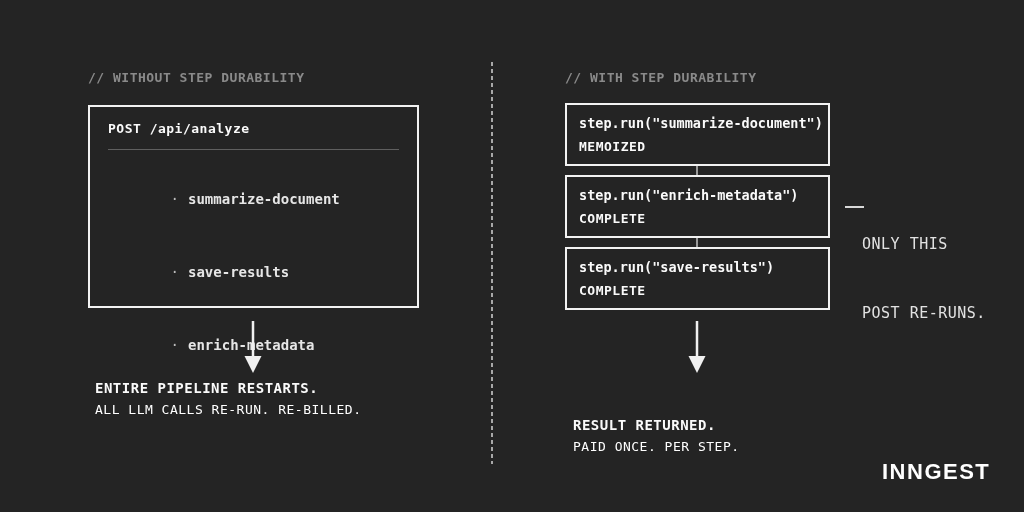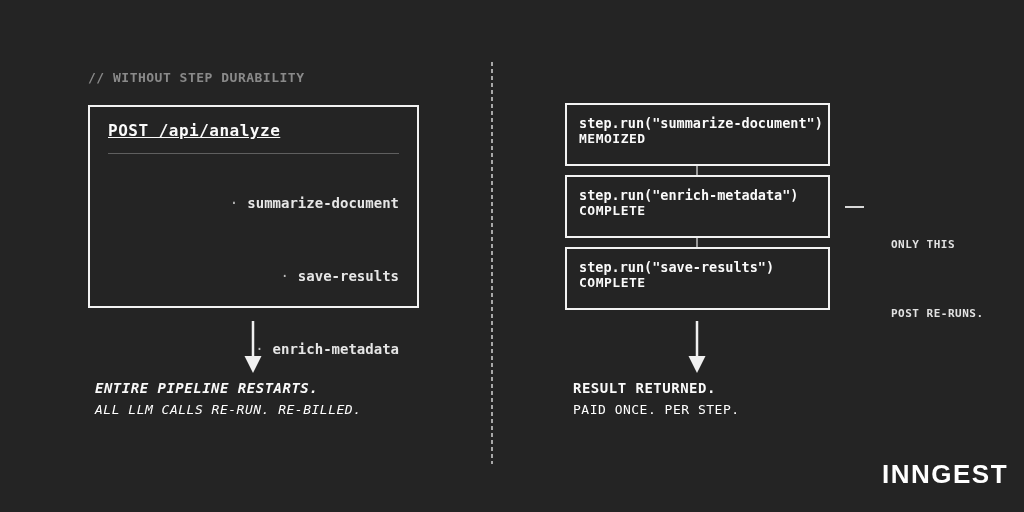--- a/index.html
+++ b/index.html
@@ -28,41 +28,39 @@
 
   
   .api-box {
     position: absolute;
     left: 88px; top: 105px;
     width: 331px; height: 203px;
     border: 2px solid var(--border, #f2f2f2);
     padding: 14px 18px;
   }
   .api-title {
-    font-size: 16px;
-    font-weight: bold;
-    letter-spacing: 0.5px;
-    color: var(--bright, #fafafa);
-    white-space: pre;
-    text-decoration: underline;
+    font-size: 13px;
+    font-weight: bold;
+    letter-spacing: 0.5px;
+    color: var(--bright, #fafafa);
+    white-space: pre;
   }
   .api-divider {
     height: 1px;
     background: #5f5f5f;
     margin-top: 13px;
     width: 100%;
   }
   .api-item {
     margin-top: 25px;
     padding-left: 12px;
     font-size: 14px;
     font-weight: bold;
     color: #e6e6e6;
     white-space: pre;
-    text-align: right;
   }
   .api-item:nth-of-type(1) { margin-top: 16px; }
   .api-item .bullet { color: #bdbdbd; margin-right: 9px; font-weight: normal; }
 
   
   .center-divider {
     position: absolute;
     left: 491px; top: 62px;
     width: 2px; height: 402px;
     background: repeating-linear-gradient(
@@ -80,21 +78,21 @@
     border: 2px solid var(--border, #f2f2f2);
     padding: 10px 12px;
   }
   .step-box .code {
     font-size: 13.5px;
     font-weight: bold;
     color: var(--bright, #fafafa);
     white-space: pre;
   }
   .step-box .status {
-    margin-top: 0;
+    margin-top: 8px;
     font-size: 13px;
     font-weight: bold;
     letter-spacing: 0.5px;
     color: var(--bright, #fafafa);
     white-space: pre;
   }
   .step-1 { top: 103px; }
   .step-2 { top: 175px; }
   .step-3 { top: 247px; }
   .connector {
@@ -107,23 +105,23 @@
   .conn-2 { top: 238px; }
 
   .callout-dash {
     position: absolute;
     left: 845px; top: 206px;
     width: 19px; height: 2px;
     background: #d8d8d8;
   }
   .callout-text {
     position: absolute;
-    left: 891px; top: 187px;
-    font-size: 11px;
-    font-weight: bold;
+    left: 862px; top: 187px;
+    font-size: 15px;
+    font-weight: normal;
     letter-spacing: 0.5px;
     line-height: 23px;
     color: #e2e2e2;
     white-space: pre;
   }
 
   
   .down-arrow { position: absolute; top: 320px; }
   .arrow-left  { left: 241px; }
   .arrow-right { left: 685px; }
@@ -139,29 +137,29 @@
     white-space: pre;
   }
   .result-sub {
     position: absolute;
     top: 402px;
     font-size: 13px;
     letter-spacing: 0.5px;
     color: #ffffff;
     white-space: pre;
   }
-  .res-left  { left: 95px; font-style: italic; }
-  .res-right { left: 573px; }
+  .res-left  { left: 95px; }
+  .res-right { left: 573px; margin-top: 37px; }
 
   
   .logo {
     position: absolute;
     left: 882px; top: 459px;
     font-family: "Liberation Sans", "DejaVu Sans", sans-serif;
-    font-size: 26px;
+    font-size: 22px;
     font-weight: 800;
     letter-spacing: 1.5px;
     color: #ffffff;
     white-space: pre;
   }
 </style>
 </head>
 <body>
 
 <div class="canvas">
@@ -185,20 +183,21 @@
   <svg class="down-arrow arrow-left" width="24" height="54" viewBox="0 0 24 54">
     <line x1="12" y1="1" x2="12" y2="38" stroke="#f0f0f0" stroke-width="2.5"></line>
     <polygon points="12,53 3.5,36 20.5,36" fill="#f0f0f0"></polygon>
   </svg>
 
   <div class="result-title res-left">ENTIRE PIPELINE RESTARTS.</div>
   <div class="result-sub res-left">ALL LLM CALLS RE-RUN. RE-BILLED.</div>
 
   <div class="center-divider"></div>
 
+  <div class="section-header hdr-right">// WITH STEP DURABILITY</div>
 
   <div class="step-box step-1">
     <div class="code">step.run("summarize-document")</div>
     <div class="status">MEMOIZED</div>
   </div>
   <div class="connector conn-1"></div>
 
   <div class="step-box step-2">
     <div class="code">step.run("enrich-metadata")</div>
     <div class="status">COMPLETE</div>

